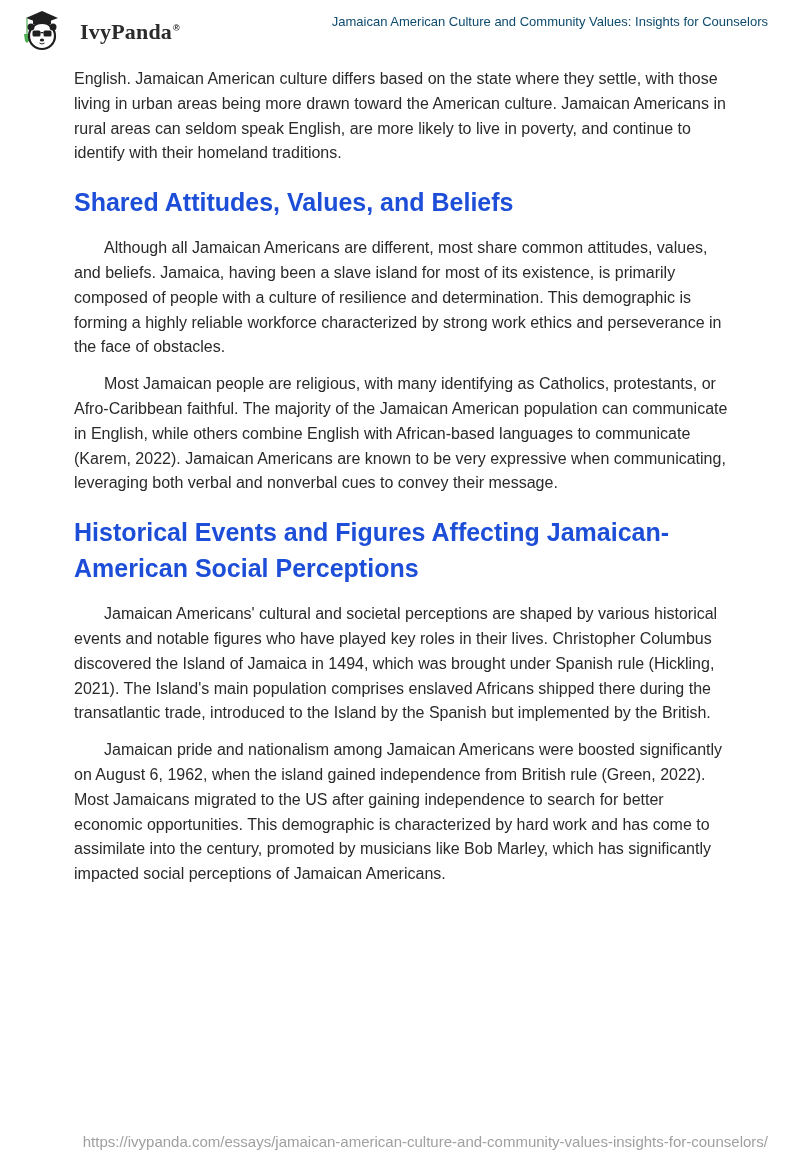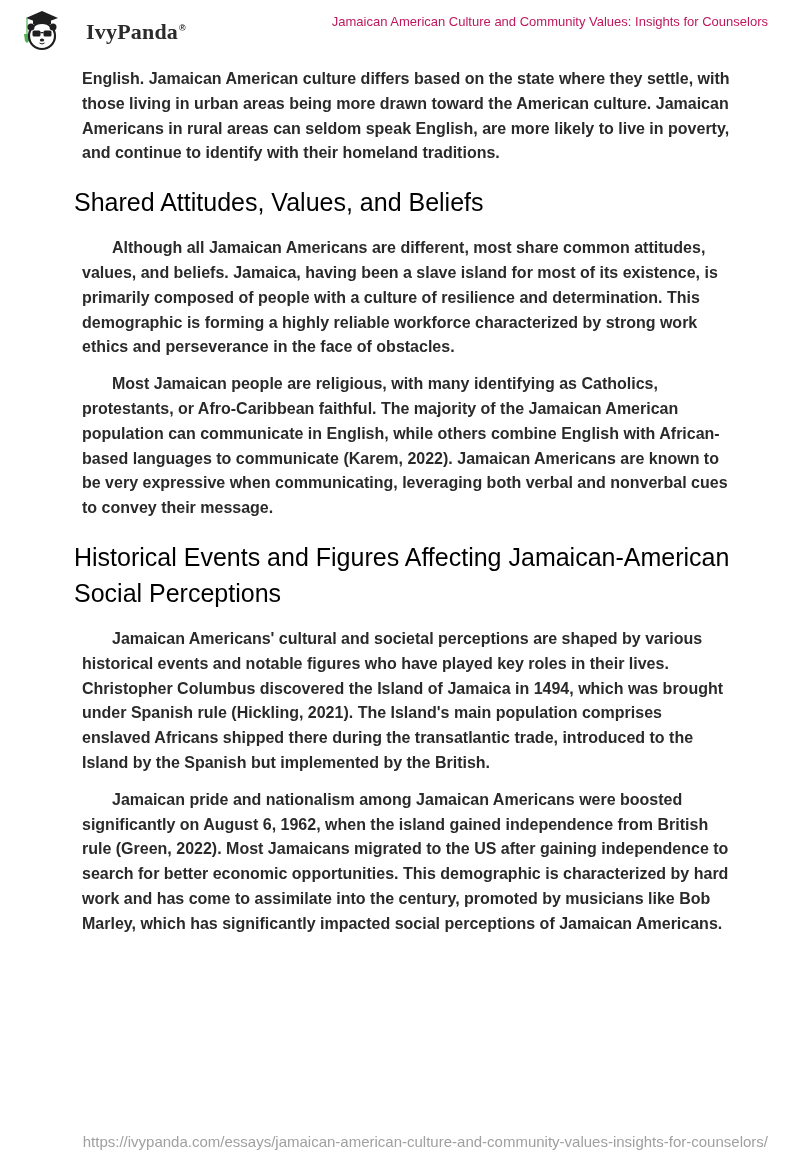--- a/index.html
+++ b/index.html
@@ -33,62 +33,61 @@
     .logo-icon {
       width: 46px;
       height: 44px;
       display: block;
     }
     .logo-text {
       font-family: "Liberation Serif", serif;
       font-weight: bold;
       font-size: 22px;
       color: #2b2b2b;
-      margin-left: 22px;
+      margin-left: 16px;
       margin-top: 4px;
       letter-spacing: 0.2px;
     }
     .logo-reg {
       font-family: "Liberation Sans", sans-serif;
       font-size: 9px;
       vertical-align: super;
       font-weight: bold;
       margin-left: 1px;
     }
     .doc-title {
       position: absolute;
       right: 32px;
       top: 14px;
       font-size: 13px;
-      color: #be185d;
+      color: #0c4a6e;
       white-space: nowrap;
       margin-left: 12px;
     }
     .content {
       position: absolute;
       left: 74px;
       top: 67px;
       width: 660px;
     }
     p {
-      margin: 0 0 12px 8px;
+      margin: 0 0 12px 0;
       font-size: 16px;
       line-height: 24.8px;
       color: #2a2a2a;
-      font-weight: bold;
     }
     p.indent {
       text-indent: 30px;
     }
     h2 {
       margin: 18px 0 16px 0;
       font-size: 25px;
       line-height: 36px;
-      font-weight: normal;
-      color: #000000;
+      font-weight: bold;
+      color: #1d4ed8;
     }
     .footer-url {
       position: absolute;
       right: 32px;
       top: 1133px;
       font-size: 15px;
       color: #a0a0a0;
       white-space: nowrap;
     }
   </style>

